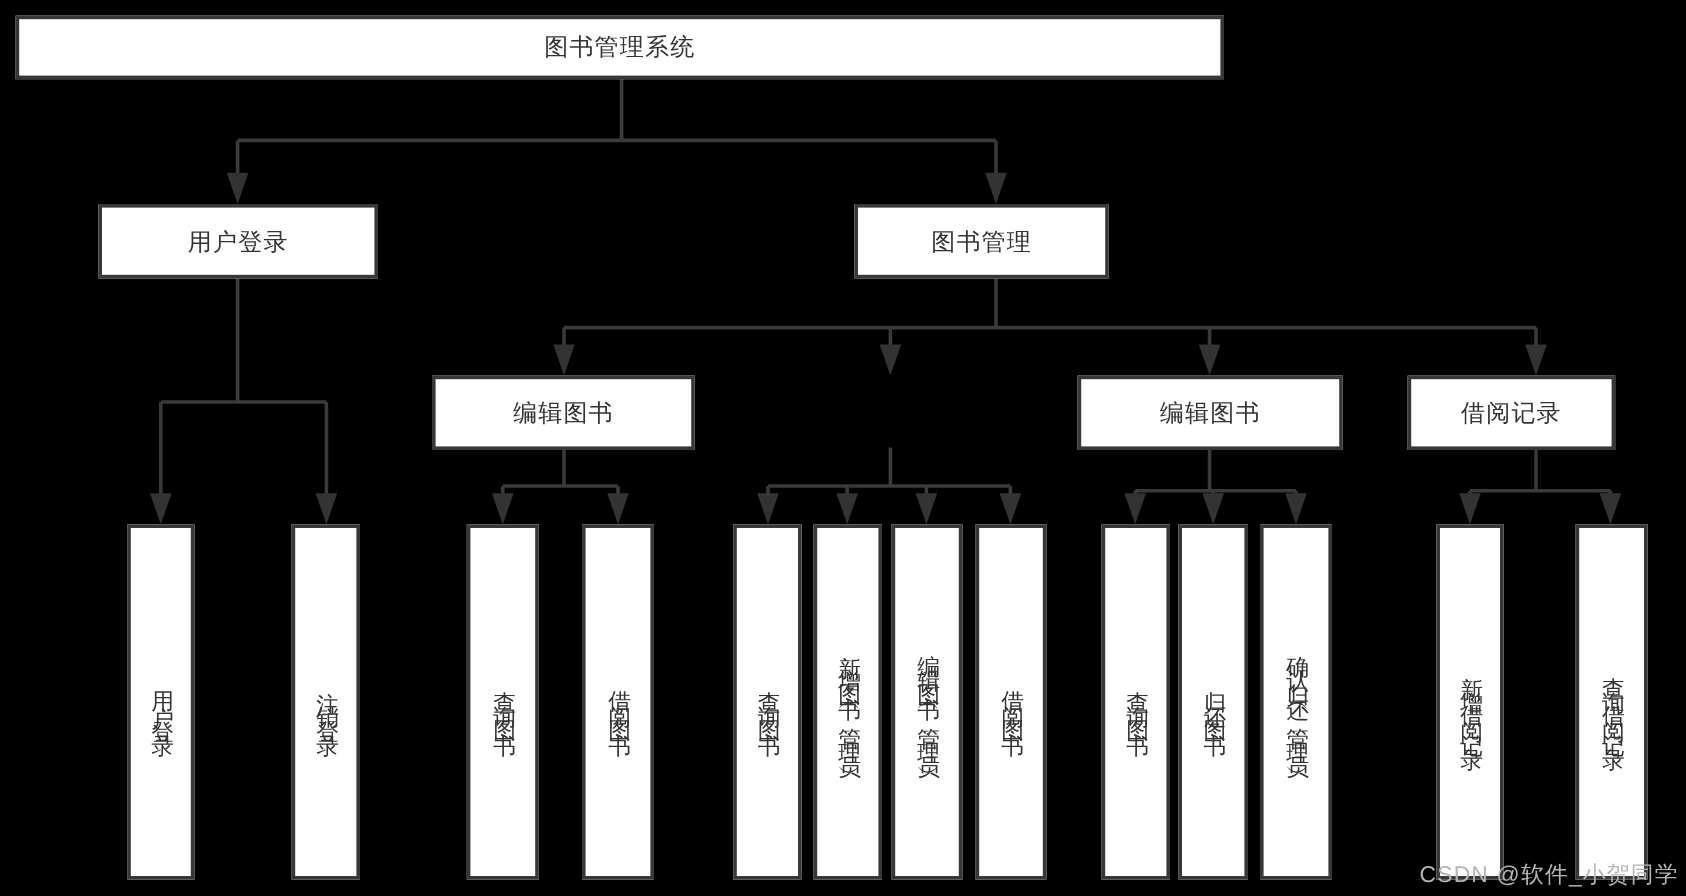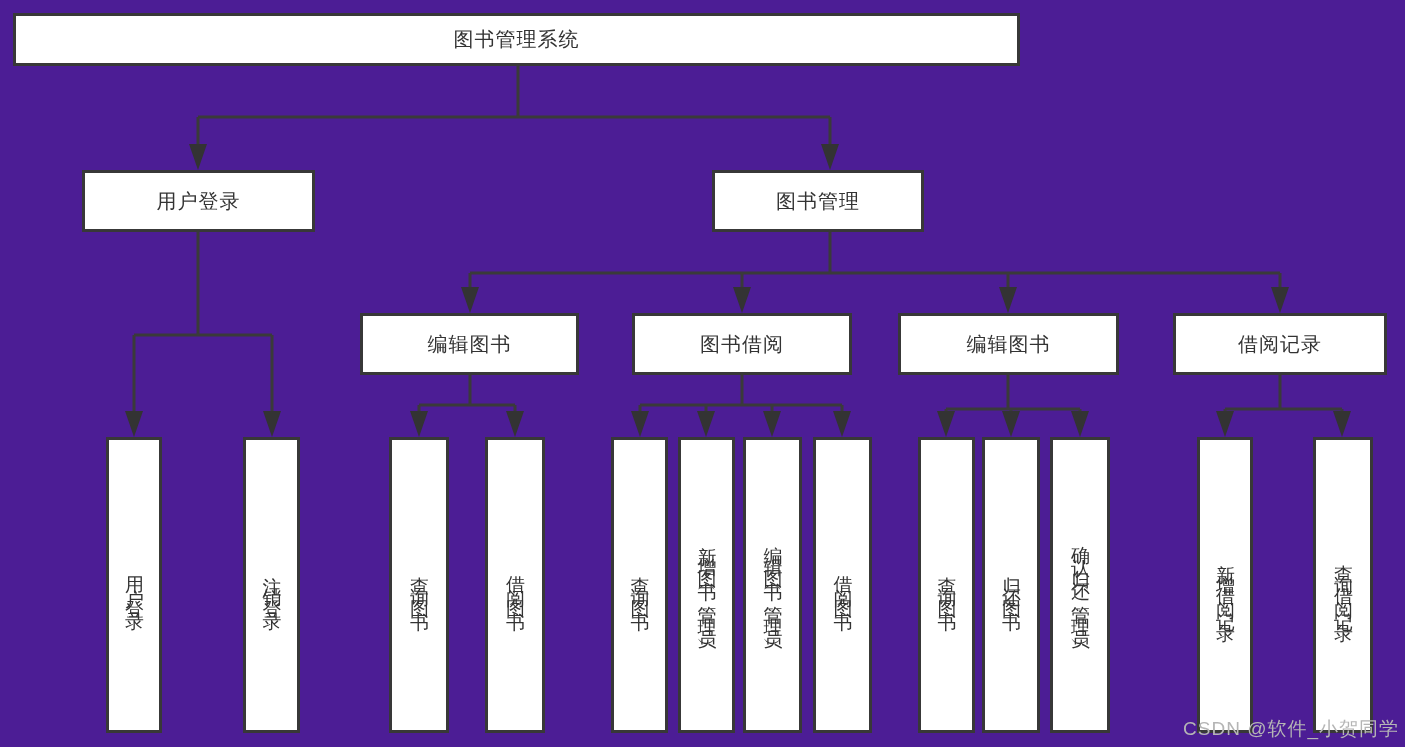--- a/index.html
+++ b/index.html
@@ -1,20 +1,20 @@
 <!DOCTYPE html>
 <html><head>
 <meta charset="utf-8">
 <style>
   html, body { margin: 0; padding: 0; background: #ffffff; }
   #canvas {
     position: relative;
     width: 1405px;
     height: 747px;
-    background: #4c1d95;
+    background: #000000;
     font-family: "Liberation Sans", "DejaVu Sans", sans-serif;
     overflow: hidden;
   }
   #wires {
     position: absolute;
     left: 0; top: 0;
     width: 1405px; height: 747px;
   }
   .node {
     position: absolute;
@@ -94,23 +94,22 @@
       <polygon points="1333,411 1351,411 1342,437"></polygon>
     </g>
   </svg>
 
   <div class="node h" style="left:13px; top:13px; width:1007px; height:53px">图书管理系统</div>
 
   <div class="node h" style="left:82px; top:170px; width:233px; height:62px">用户登录</div>
   <div class="node h" style="left:712px; top:170px; width:212px; height:62px">图书管理</div>
 
   <div class="node h" style="left:360px; top:313px; width:219px; height:62px">编辑图书</div>
-  <div class="node h" style="left:632px; top:313px; width:220px; height:62px">图书借阅</div>
   <div class="node h" style="left:898px; top:313px; width:221px; height:62px">编辑图书</div>
-  <div class="node h" style="left:1173px; top:313px; width:214px; height:62px">借阅记录</div>
+  <div class="node h" style="left:1173px; top:313px; width:173px; height:62px">借阅记录</div>
 
   <div class="node v" style="left:106px; top:437px; width:56px; height:296px">用户登录</div>
   <div class="node v" style="left:243px; top:437px; width:57px; height:296px">注销登录</div>
 
   <div class="node v" style="left:389px; top:437px; width:60px; height:296px">查询图书</div>
   <div class="node v" style="left:485px; top:437px; width:60px; height:296px">借阅图书</div>
 
   <div class="node v" style="left:611px; top:437px; width:57px; height:296px">查询图书</div>
   <div class="node v" style="left:678px; top:437px; width:57px; height:296px">新增图书（管理员）</div>
   <div class="node v" style="left:743px; top:437px; width:59px; height:296px">编辑图书（管理员）</div>

